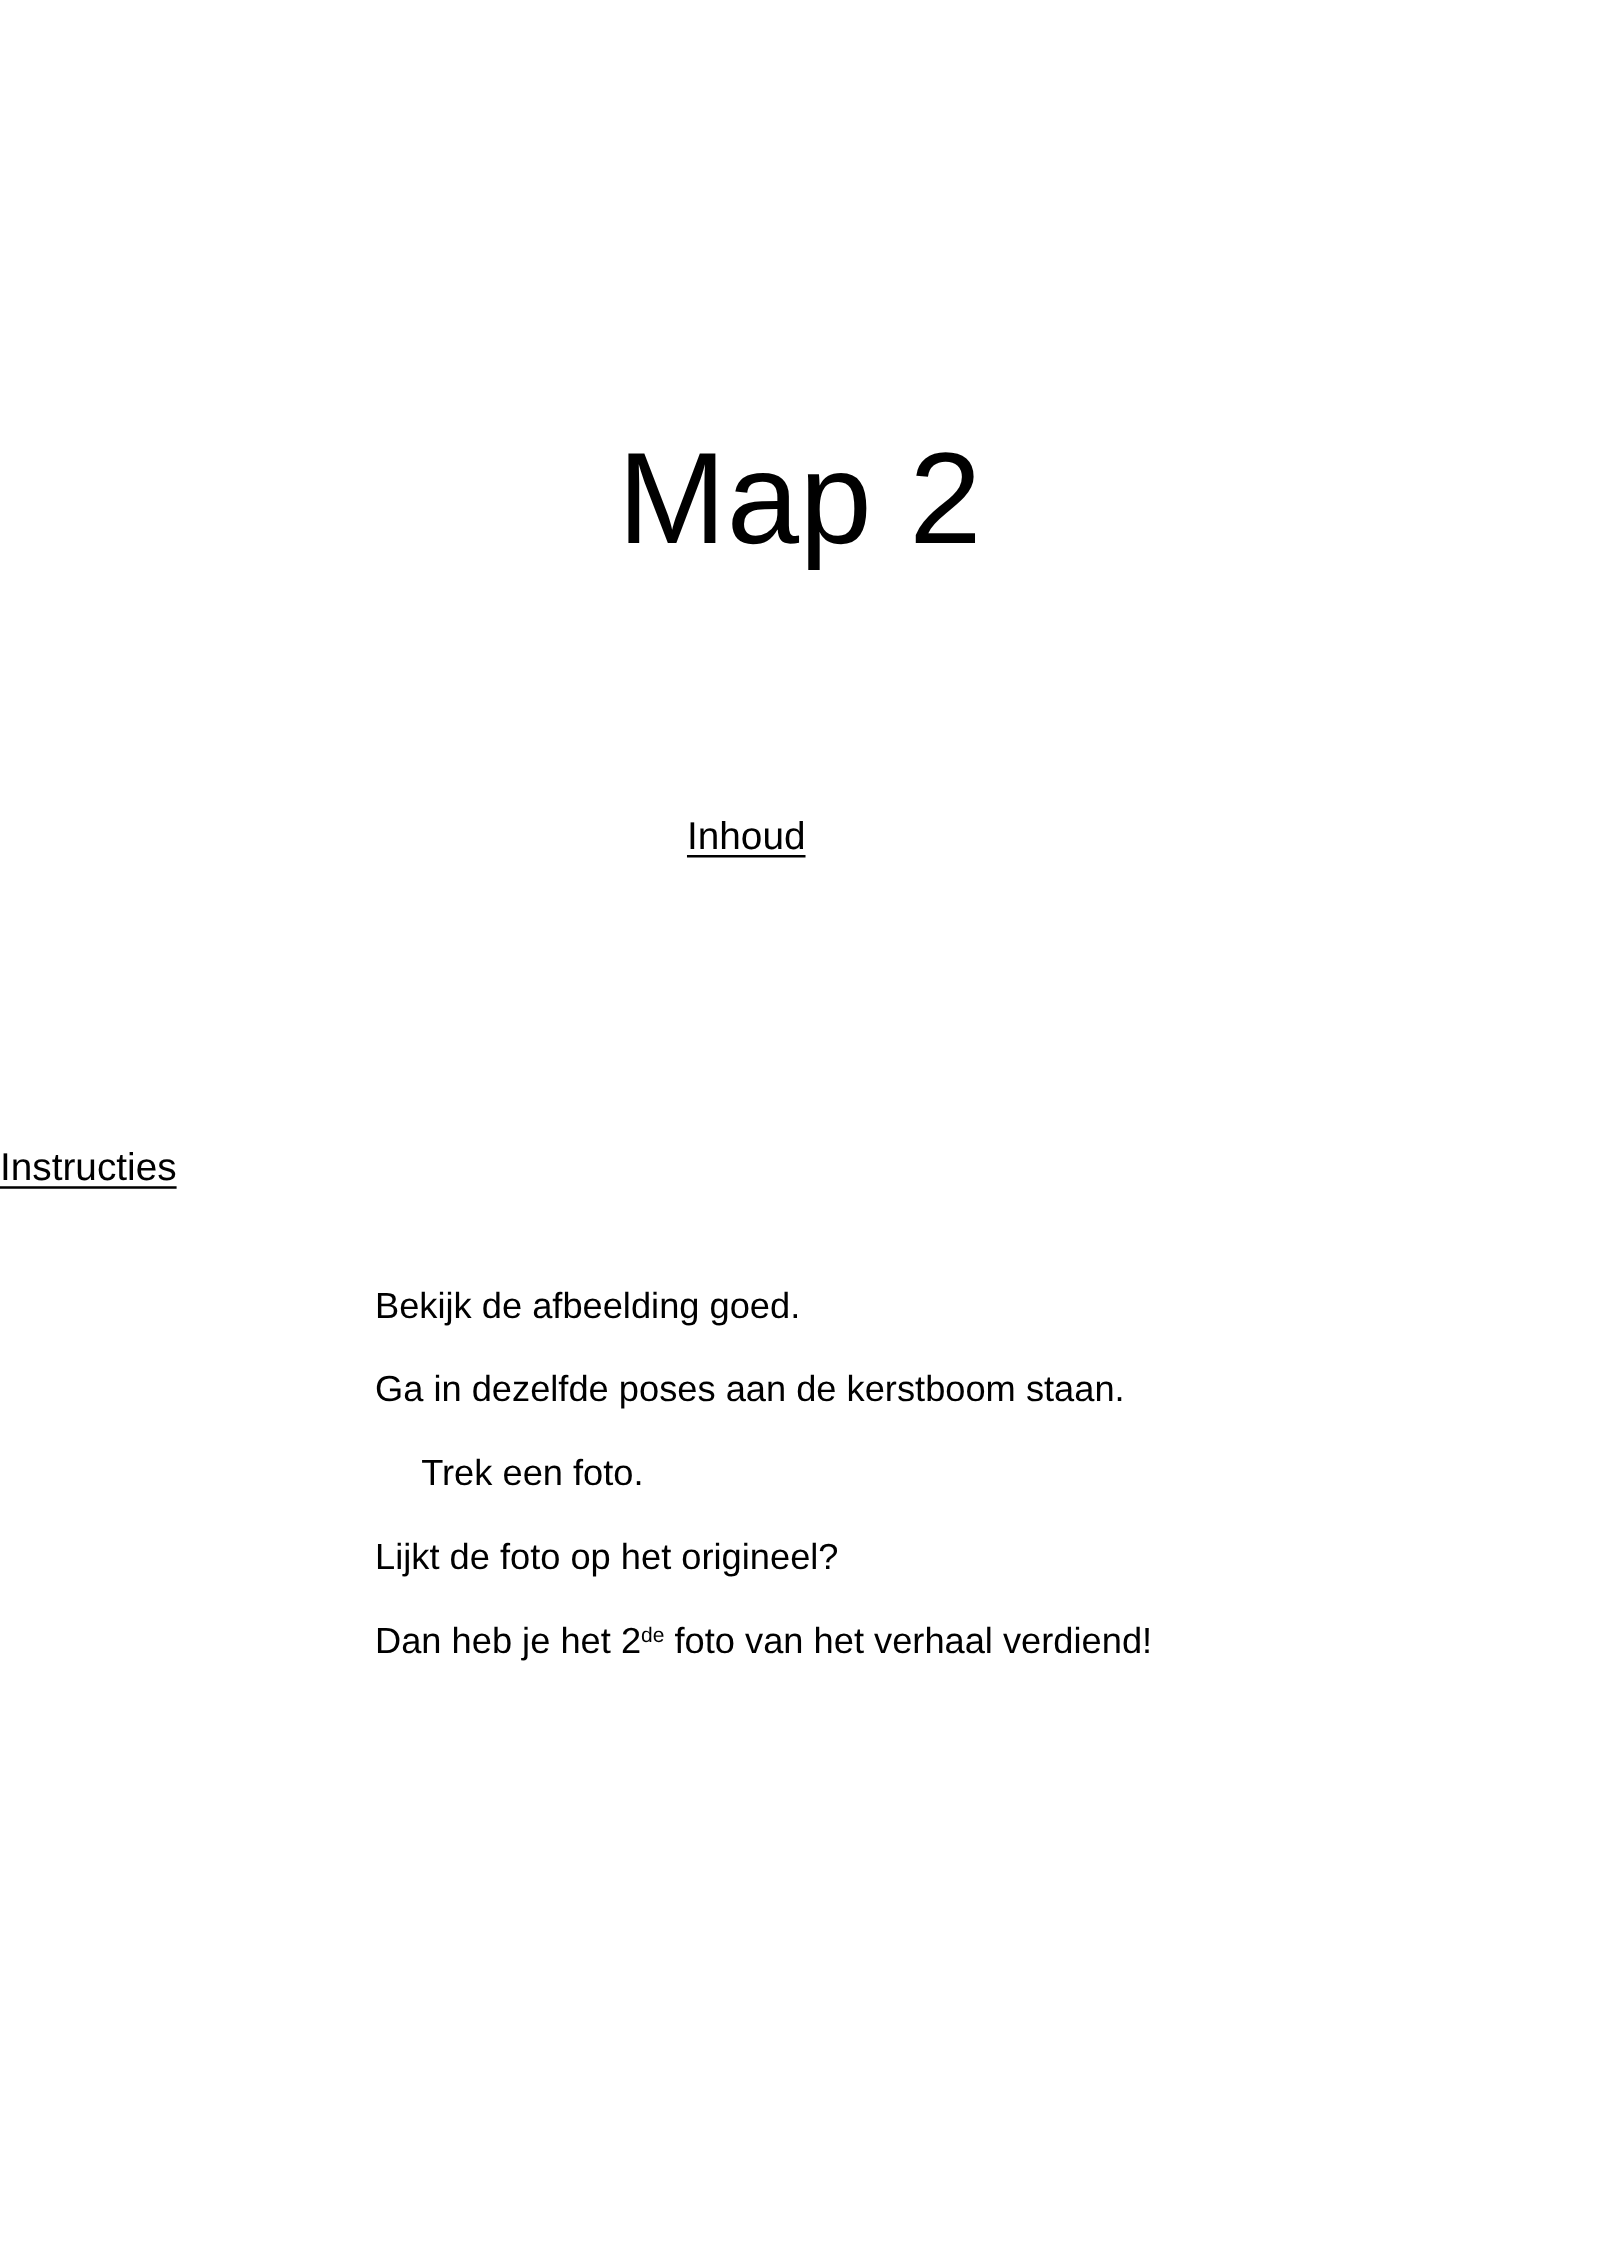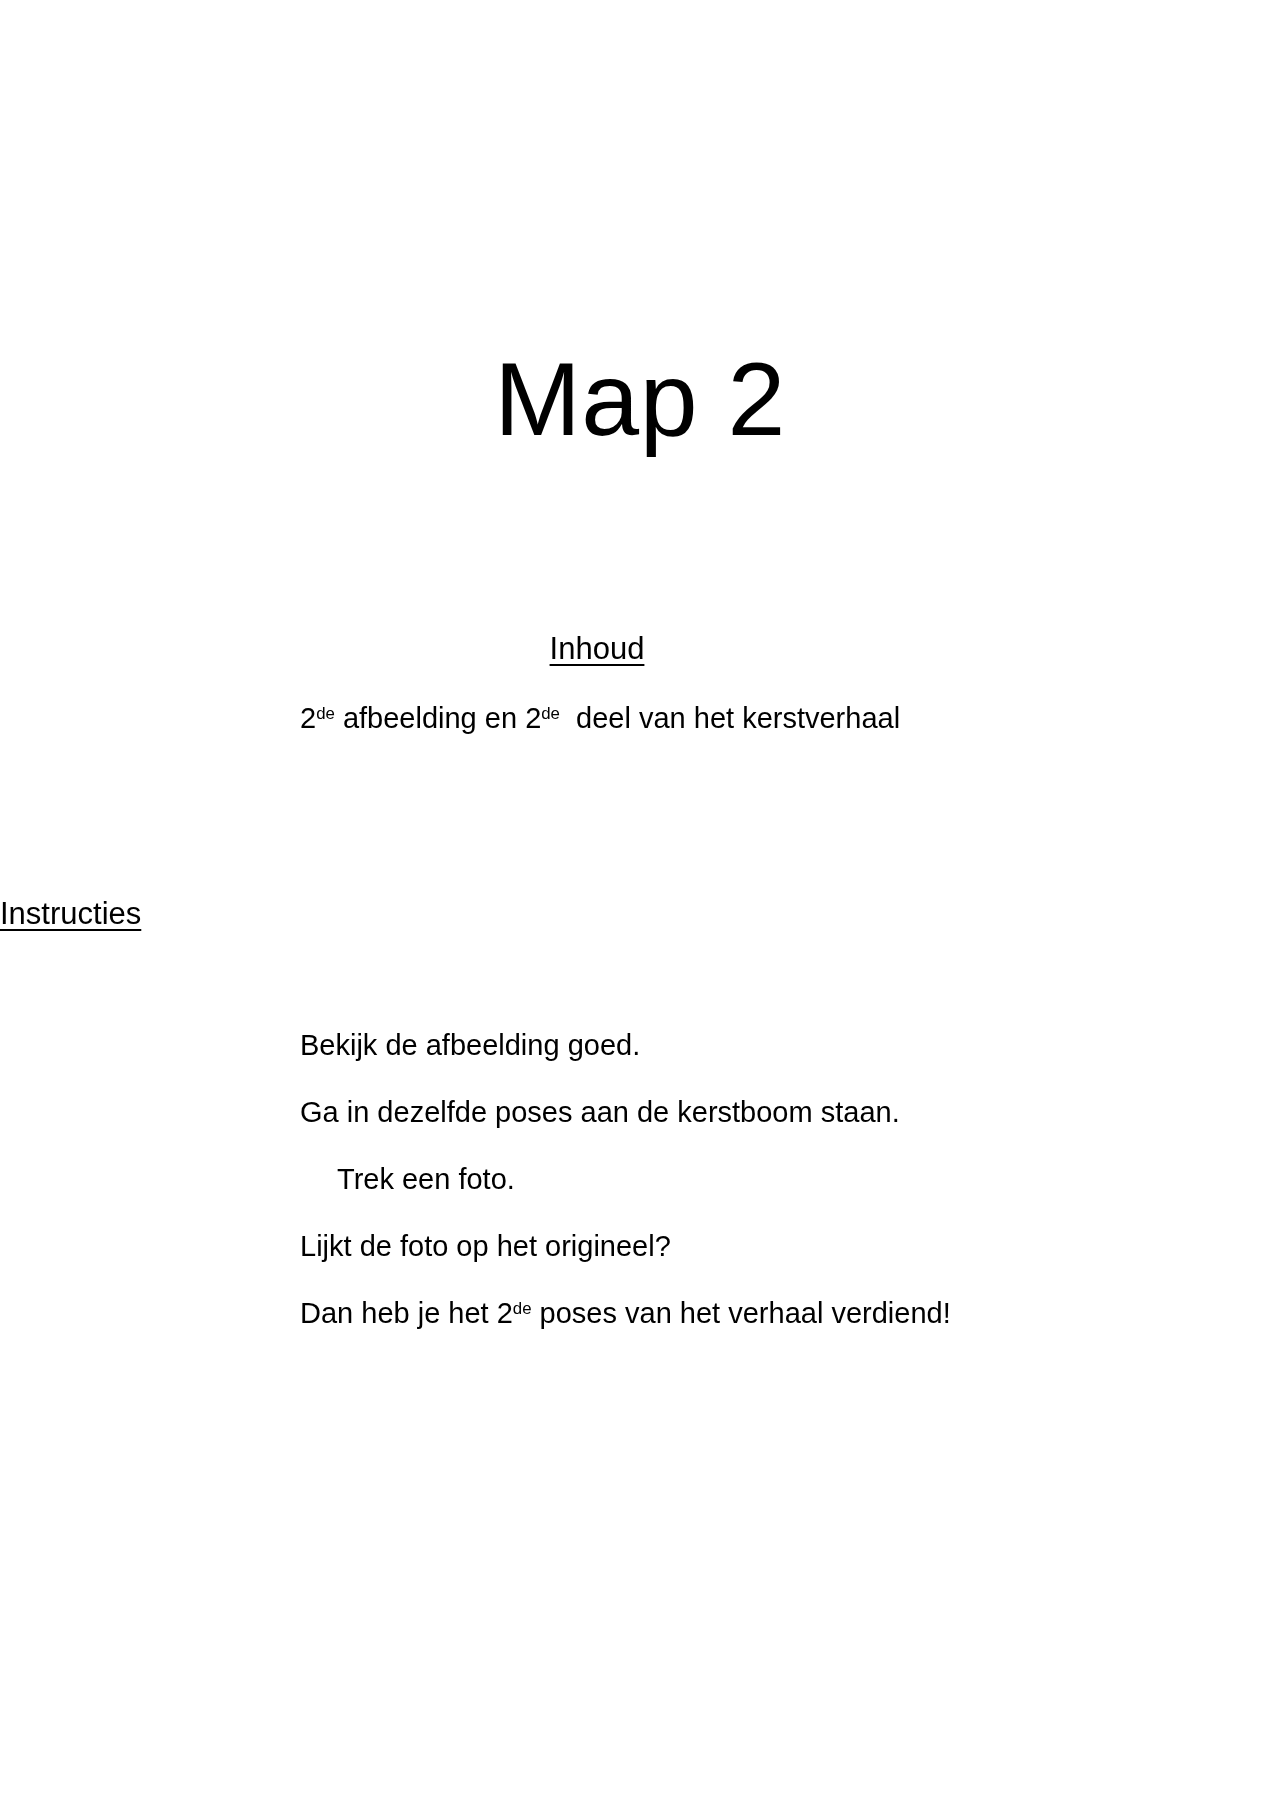--- a/index.html
+++ b/index.html
@@ -41,20 +41,21 @@
   
   .section-heading {
     position: absolute;
     font-size: 31px;
     font-weight: 400;
     line-height: 1.35;
     text-decoration: underline;
     text-underline-offset: 5px;
     text-decoration-thickness: 2px;
     white-space: pre;
+    margin-top: 20px;
   }
   .heading-inhoud {
     left: 0;
     top: 628px;
     width: 1194px;
     text-align: center;
   }
   .heading-instructies {
     left: 0;
     top: 893px;
@@ -91,28 +92,27 @@
 </style>
 </head>
 <body>
 
 <div class="page">
 
   <h1 class="doc-title">Map 2</h1>
 
   <div class="section-heading heading-inhoud">Inhoud</div>
 
-  <div class="body-line line-inhoud-1"><span class="seg">2</span><sup>de</sup><span class="seg"> afbeelding en </span><span class="seg">2</span><sup>de</sup><span class="seg">  deel van het kerstverhaal</span></div>
 
 
   <div class="section-heading heading-instructies">Instructies</div>
 
   <div class="body-line line-instr-2"><span class="seg">Ga in dezelfde poses aan de kerstboom staan.</span></div>
 
   <div class="body-line line-instr-1"><span class="seg">Bekijk de afbeelding goed.</span></div>
 
   <div class="body-line line-instr-3"><span class="seg">Trek een foto.</span></div>
 
   <div class="body-line line-instr-4"><span class="seg">Lijkt de foto op het origineel?</span></div>
 
-  <div class="body-line line-instr-5"><span class="seg">Dan heb je het </span><span class="seg">2</span><sup>de</sup><span class="seg"> poses van het verhaal verdiend!</span></div>
+  <div class="body-line line-instr-5"><span class="seg">Dan heb je het </span><span class="seg">2</span><sup>de</sup><span class="seg"> foto van het verhaal verdiend!</span></div>
 
 </div>
 
 </body></html>

